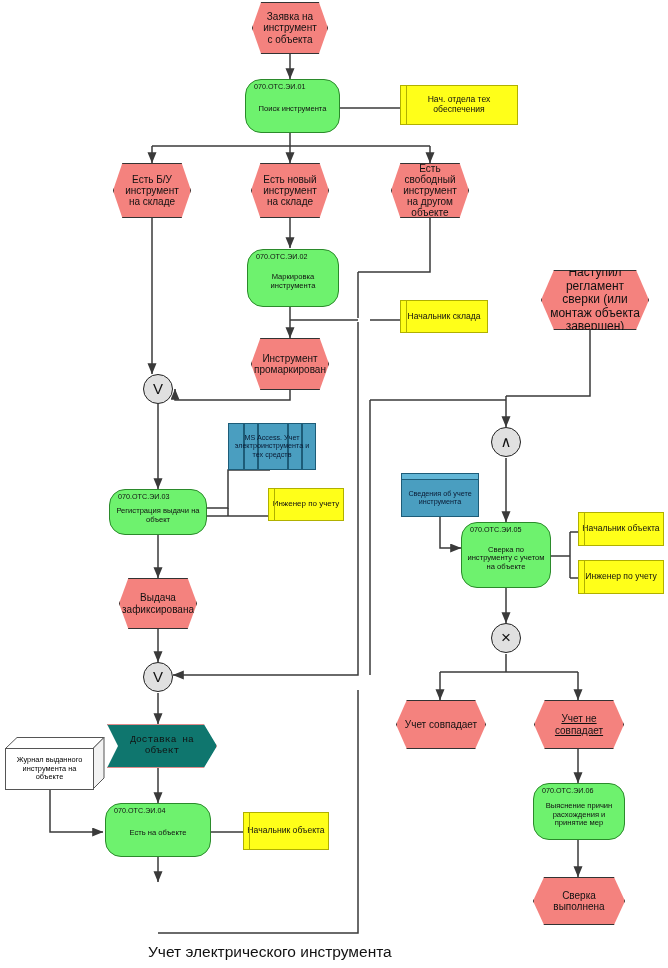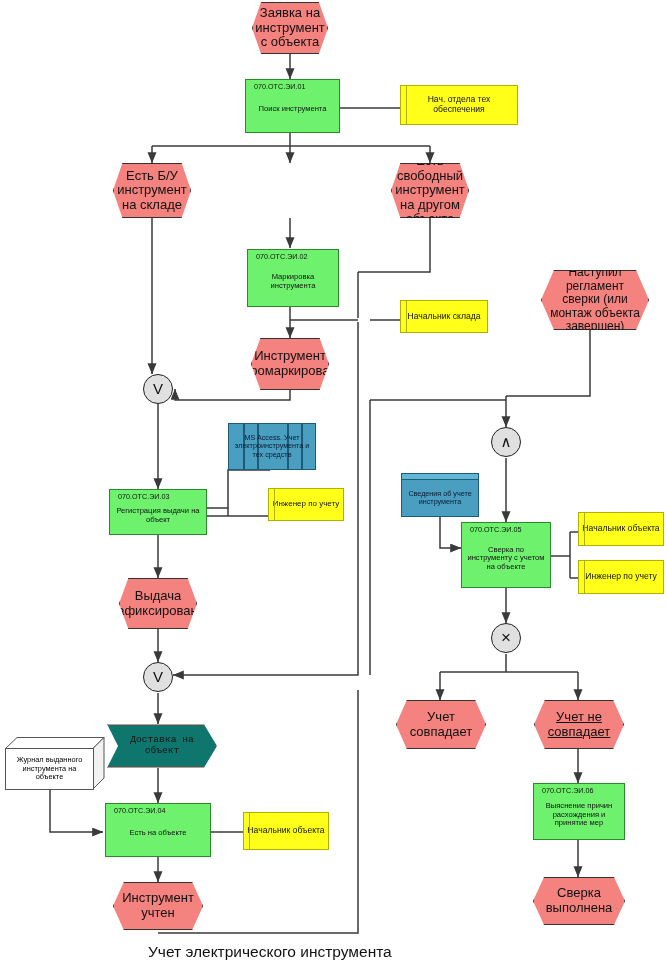--- a/index.html
+++ b/index.html
@@ -6,25 +6,25 @@
   body{font-family:"Liberation Sans","DejaVu Sans",sans-serif;}
   #canvas{position:relative;width:668px;height:968px;background:#ffffff;overflow:hidden;}
   svg.connectors{position:absolute;left:0;top:0;width:668px;height:968px;pointer-events:none;}
 
   .node{position:absolute;box-sizing:border-box;display:flex;align-items:center;
         justify-content:center;text-align:center;line-height:1.12;color:#111;}
 
   
   .event{background:#f4827e;border:1px solid #333;
          clip-path:polygon(12% 0,88% 0,100% 50%,88% 100%,12% 100%,0 50%);
-         font-size:13px;padding:2px 7px;}
+         font-size:10px;padding:2px 7px;}
   .event.big{font-size:12px;}
 
   
-  .func{background:#6ef26e;border:1.2px solid #2b8a2b;border-radius:0;
+  .func{background:#6ef26e;border:1.2px solid #2b8a2b;border-radius:16px;
         flex-direction:column;font-size:7.6px;padding:2px 4px;}
   .func .code{position:absolute;top:3px;left:8px;font-size:7.2px;color:#111;}
   .func .ftext{margin-top:7px;}
 
   
   .org{background:#ffff19;border:1.2px solid #b0b000;font-size:8.6px;}
   .org:before{content:"";position:absolute;left:5px;top:0;bottom:0;width:1.2px;background:#b0b000;}
 
   
   .db{background:#4a9ec0;border:1.2px solid #1d5c78;font-size:7.2px;padding:3px 4px;
@@ -159,20 +159,23 @@
   </div>
 
   <div class="node org" style="left:400px;top:85px;width:118px;height:40px;">
     <span>Нач. отдела тех обеспечения</span>
   </div>
 
   <div class="node event" style="left:113px;top:163px;width:78px;height:55px;">
     <span>Есть Б/У инструмент на складе</span>
   </div>
 
+  <div class="node event" style="left:251px;top:163px;width:78px;height:55px;">
+    <span>Есть новый инструмент на складе</span>
+  </div>
 
   <div class="node event" style="left:391px;top:163px;width:78px;height:55px;">
     <span>Есть свободный инструмент на другом объекте</span>
   </div>
 
   <div class="node func" style="left:247px;top:249px;width:92px;height:58px;">
     <span class="code">070.ОТС.ЭИ.02</span>
     <span class="ftext">Маркировка инструмента</span>
   </div>
 
@@ -267,23 +270,20 @@
 
   <div class="node func" style="left:105px;top:803px;width:106px;height:54px;">
     <span class="code">070.ОТС.ЭИ.04</span>
     <span class="ftext">Есть на объекте</span>
   </div>
 
   <div class="node org" style="left:243px;top:812px;width:86px;height:38px;">
     <span>Начальник объекта</span>
   </div>
 
-  <div class="node event" style="left:113px;top:882px;width:90px;height:48px;">
-    <span>Инструмент учтен</span>
-  </div>
 
   <div class="node func" style="left:533px;top:783px;width:92px;height:57px;">
     <span class="code">070.ОТС.ЭИ.06</span>
     <span class="ftext">Выяснение причин расхождения и принятие мер</span>
   </div>
 
   <div class="node event" style="left:533px;top:877px;width:92px;height:48px;">
     <span>Сверка выполнена</span>
   </div>
 

